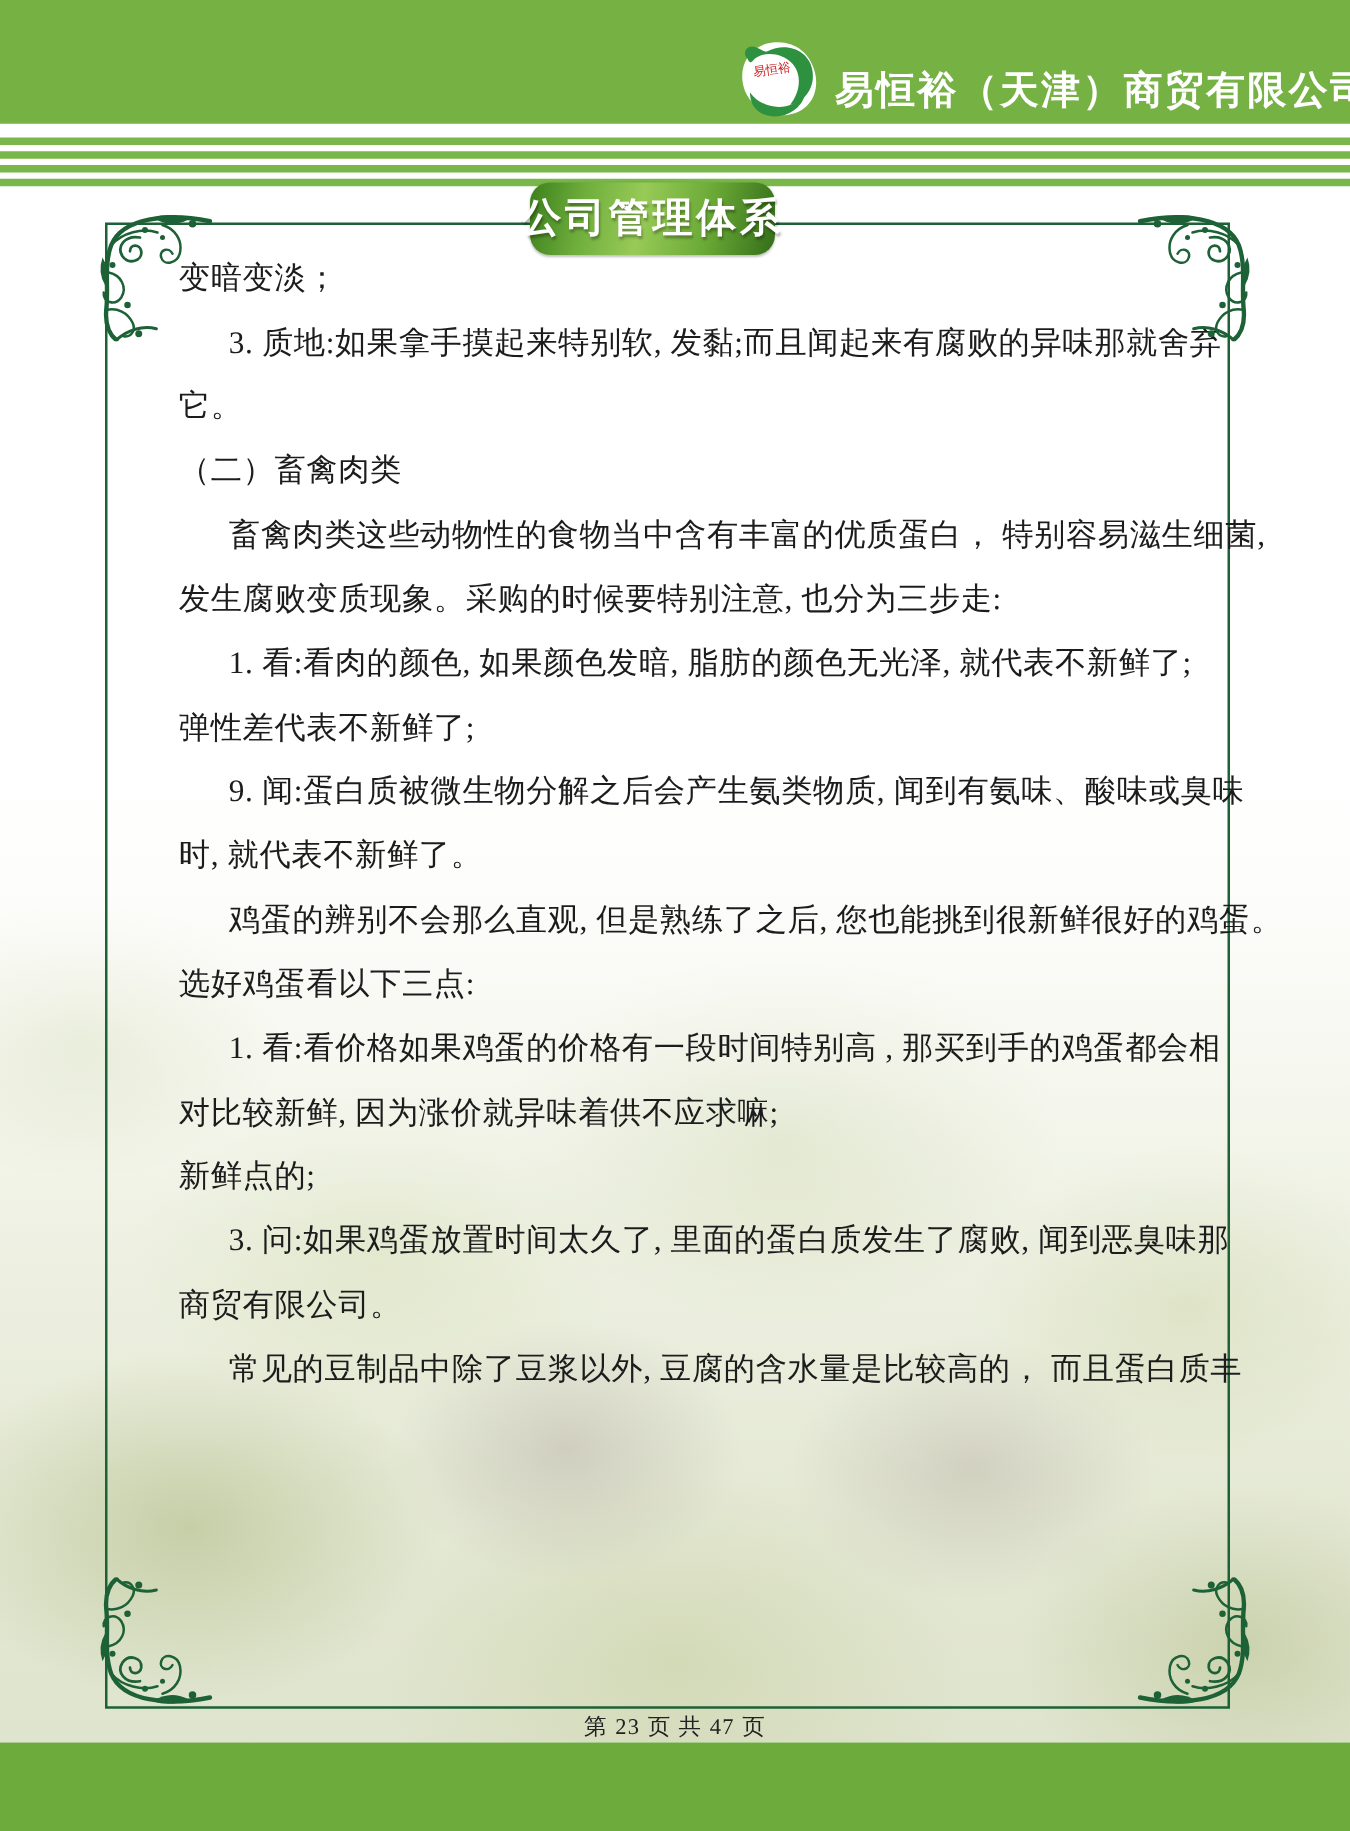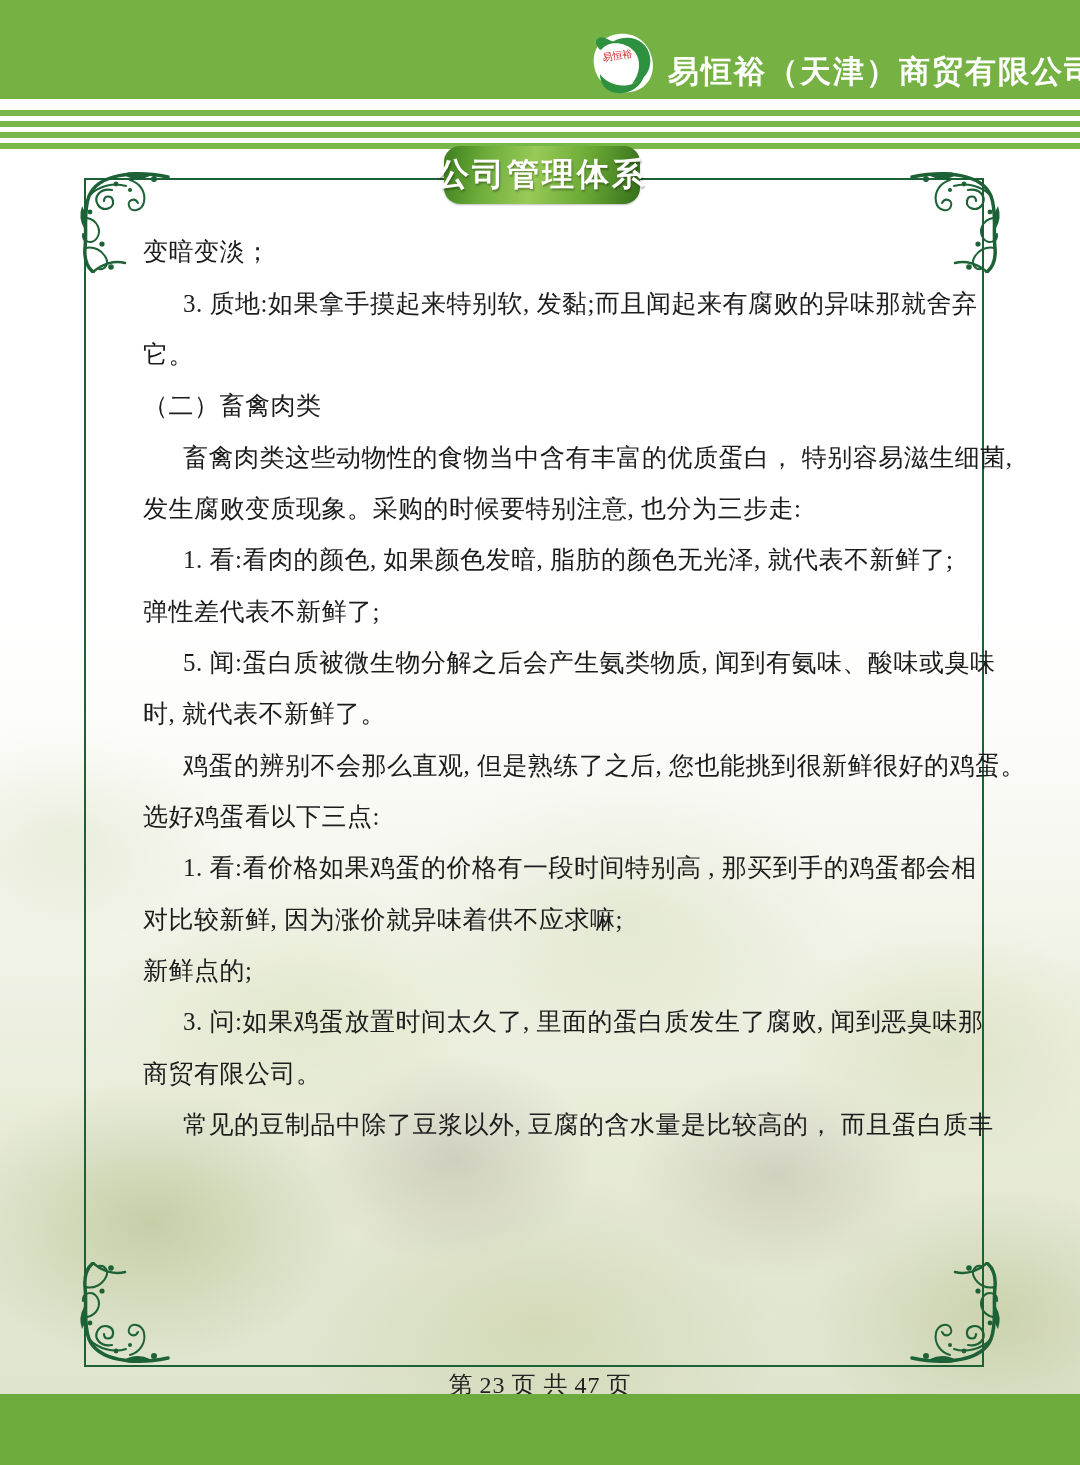--- a/index.html
+++ b/index.html
@@ -35,41 +35,41 @@
   }
   
   .frame{position:absolute;left:84px;top:178px;width:896px;height:1185px;border:2px solid #1d6136;z-index:2;}
   .ornament{position:absolute;width:92px;height:103px;z-index:4;}
   .o-tl{left:78px;top:170px;}
   .o-tr{left:910px;top:170px;transform:scaleX(-1);}
   .o-bl{left:78px;top:1262px;transform:scaleY(-1);}
   .o-br{left:910px;top:1262px;transform:scale(-1,-1);}
   
   .banner{
-    position:absolute;left:444px;top:146px;width:196px;height:58px;border-radius:16px;z-index:5;
+    position:absolute;left:424px;top:146px;width:196px;height:58px;border-radius:16px;z-index:5;
     background:linear-gradient(100deg,#3c7f1d 0%,#6fae3c 22%,#98ca57 45%,#6aa936 72%,#346e19 100%);
     display:flex;align-items:center;justify-content:center;
     box-shadow:0 1px 2px rgba(0,0,0,0.25);
   }
   .banner span{
     color:#ffffff;font-family:"DejaVu Sans","Liberation Sans",sans-serif;
     font-weight:900;font-size:32px;letter-spacing:3px;white-space:nowrap;
     text-shadow:1px 2px 2px rgba(0,0,0,0.3);
   }
   
-  .body-text{position:absolute;left:143px;top:226px;width:805px;z-index:3;}
+  .body-text{position:absolute;left:143px;top:196px;width:805px;z-index:3;}
   .text-line{
     height:51.35px;display:flex;align-items:center;white-space:nowrap;
     font-size:25px;color:#1c1c1c;letter-spacing:0.5px;
   }
   .text-line.indent{padding-left:40px;text-align:center;}
   
   .footer{
     position:absolute;left:0;top:1369px;width:1080px;text-align:center;z-index:6;
-    font-size:24px;color:#222222;letter-spacing:1px;
+    font-size:18px;color:#222222;letter-spacing:1px;
   }
   .footer span{margin:0 3px;}
   .bottom-bar{position:absolute;left:0;top:1394px;width:1080px;height:71px;background:#6cab3c;z-index:6;}
 </style>
 </head>
 <body>
 
 <div class="page">
 
   <svg width="0" height="0" style="position:absolute" aria-hidden="true">
@@ -135,21 +135,21 @@
 
   <div class="body-text">
       <div class="text-line">变暗变淡；</div>
       <div class="text-line indent">3. 质地:如果拿手摸起来特别软, 发黏;而且闻起来有腐败的异味那就舍弃</div>
       <div class="text-line">它。</div>
       <div class="text-line">（二）畜禽肉类</div>
       <div class="text-line indent">畜禽肉类这些动物性的食物当中含有丰富的优质蛋白， 特别容易滋生细菌,</div>
       <div class="text-line">发生腐败变质现象。采购的时候要特别注意, 也分为三步走:</div>
       <div class="text-line indent">1. 看:看肉的颜色, 如果颜色发暗, 脂肪的颜色无光泽, 就代表不新鲜了;</div>
       <div class="text-line">弹性差代表不新鲜了;</div>
-      <div class="text-line indent">5. 闻:蛋白质被微生物分解之后会产生氨类物质, 闻到有氨味、酸味或臭味</div>
+      <div class="text-line indent">9. 闻:蛋白质被微生物分解之后会产生氨类物质, 闻到有氨味、酸味或臭味</div>
       <div class="text-line">时, 就代表不新鲜了。</div>
       <div class="text-line indent">鸡蛋的辨别不会那么直观, 但是熟练了之后, 您也能挑到很新鲜很好的鸡蛋。</div>
       <div class="text-line">选好鸡蛋看以下三点:</div>
       <div class="text-line indent">1. 看:看价格如果鸡蛋的价格有一段时间特别高 , 那买到手的鸡蛋都会相</div>
       <div class="text-line">对比较新鲜, 因为涨价就异味着供不应求嘛;</div>
       <div class="text-line">新鲜点的;</div>
       <div class="text-line indent">3. 问:如果鸡蛋放置时间太久了, 里面的蛋白质发生了腐败, 闻到恶臭味那</div>
       <div class="text-line">商贸有限公司。</div>
       <div class="text-line indent">常见的豆制品中除了豆浆以外, 豆腐的含水量是比较高的， 而且蛋白质丰</div>
     </div>

